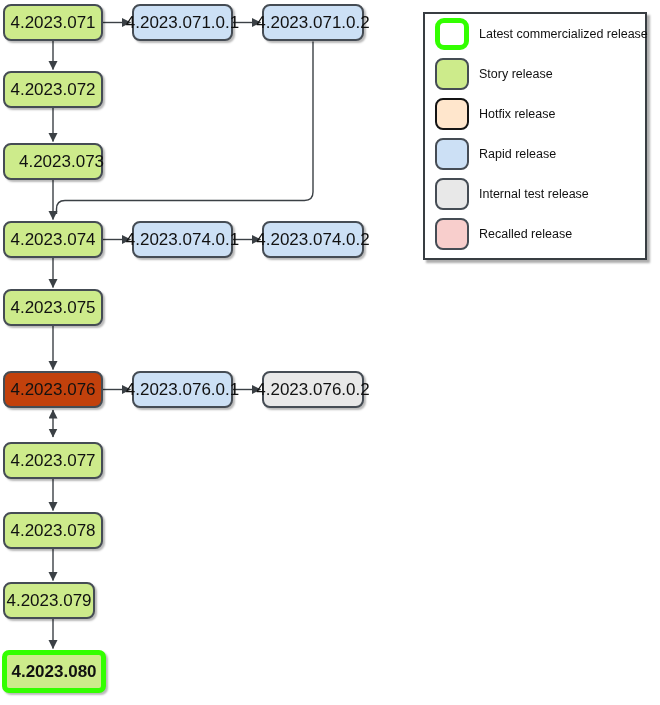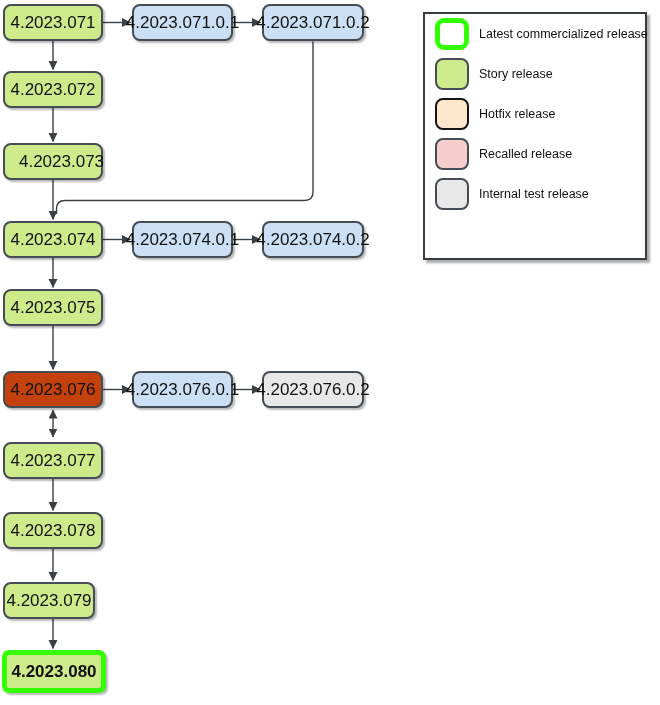--- a/index.html
+++ b/index.html
@@ -166,22 +166,26 @@
         </div>
         <div class="legend-item">
           <div class="swatch" style="background: rgb(205, 235, 139); border-color: rgb(69, 76, 84);"></div>
           <span class="legend-label">Story release</span>
         </div>
         <div class="legend-item">
           <div class="swatch" style="background: rgb(255, 230, 204); border-color: rgb(20, 20, 20);"></div>
           <span class="legend-label">Hotfix release</span>
         </div>
         <div class="legend-item">
-          <div class="swatch" style="background: rgb(248, 206, 204); border-color: rgb(69, 76, 84);"></div>
-          <span class="legend-label">Recalled release</span>
+          <div class="swatch" style="background: rgb(204, 224, 245); border-color: rgb(69, 76, 84);"></div>
+          <span class="legend-label">Rapid release</span>
         </div>
         <div class="legend-item">
           <div class="swatch" style="background: rgb(232, 232, 232); border-color: rgb(69, 76, 84);"></div>
           <span class="legend-label">Internal test release</span>
+        </div>
+        <div class="legend-item">
+          <div class="swatch" style="background: rgb(248, 206, 204); border-color: rgb(69, 76, 84);"></div>
+          <span class="legend-label">Recalled release</span>
         </div>
       </div>
   </div>
 </div>
 
 </body></html>

